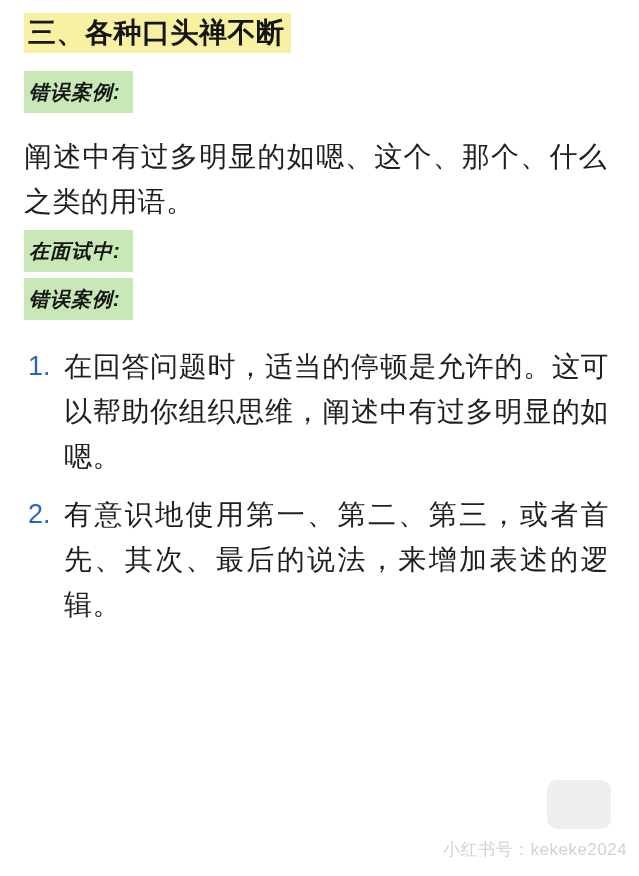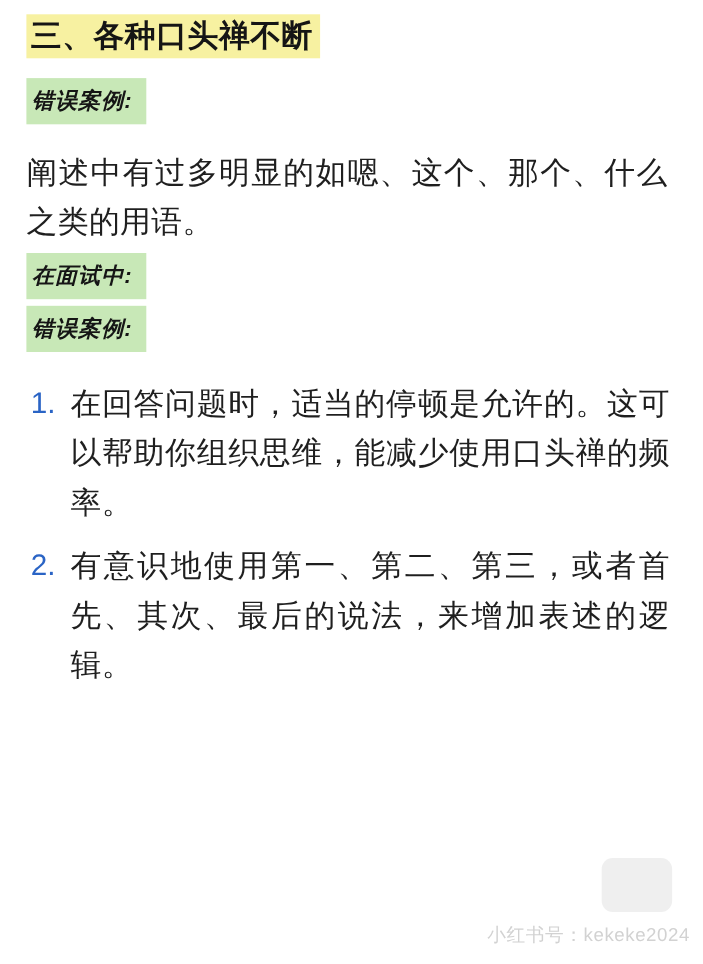--- a/index.html
+++ b/index.html
@@ -119,21 +119,21 @@
     </div>
 
 
     <div class="label-row tight">
       <span class="hl-green">错误案例:</span>
     </div>
 
     <div class="demo-list">
       <div class="list-item">
         <span class="list-num">1.</span>
-        <span class="list-text">在回答问题时，适当的停顿是允许的。这可以帮助你组织思维，能减少使用口头禅的频率。</span>
+        <span class="list-text">在回答问题时，适当的停顿是允许的。这可以帮助你组织思维，阐述中有过多明显的如嗯。</span>
       </div>
       <div class="list-item">
         <span class="list-num">2.</span>
         <span class="list-text">有意识地使用第一、第二、第三，或者首先、其次、最后的说法，来增加表述的逻辑。</span>
       </div>
     </div>
 
   </div>
 
   <div class="logo-watermark"></div>

